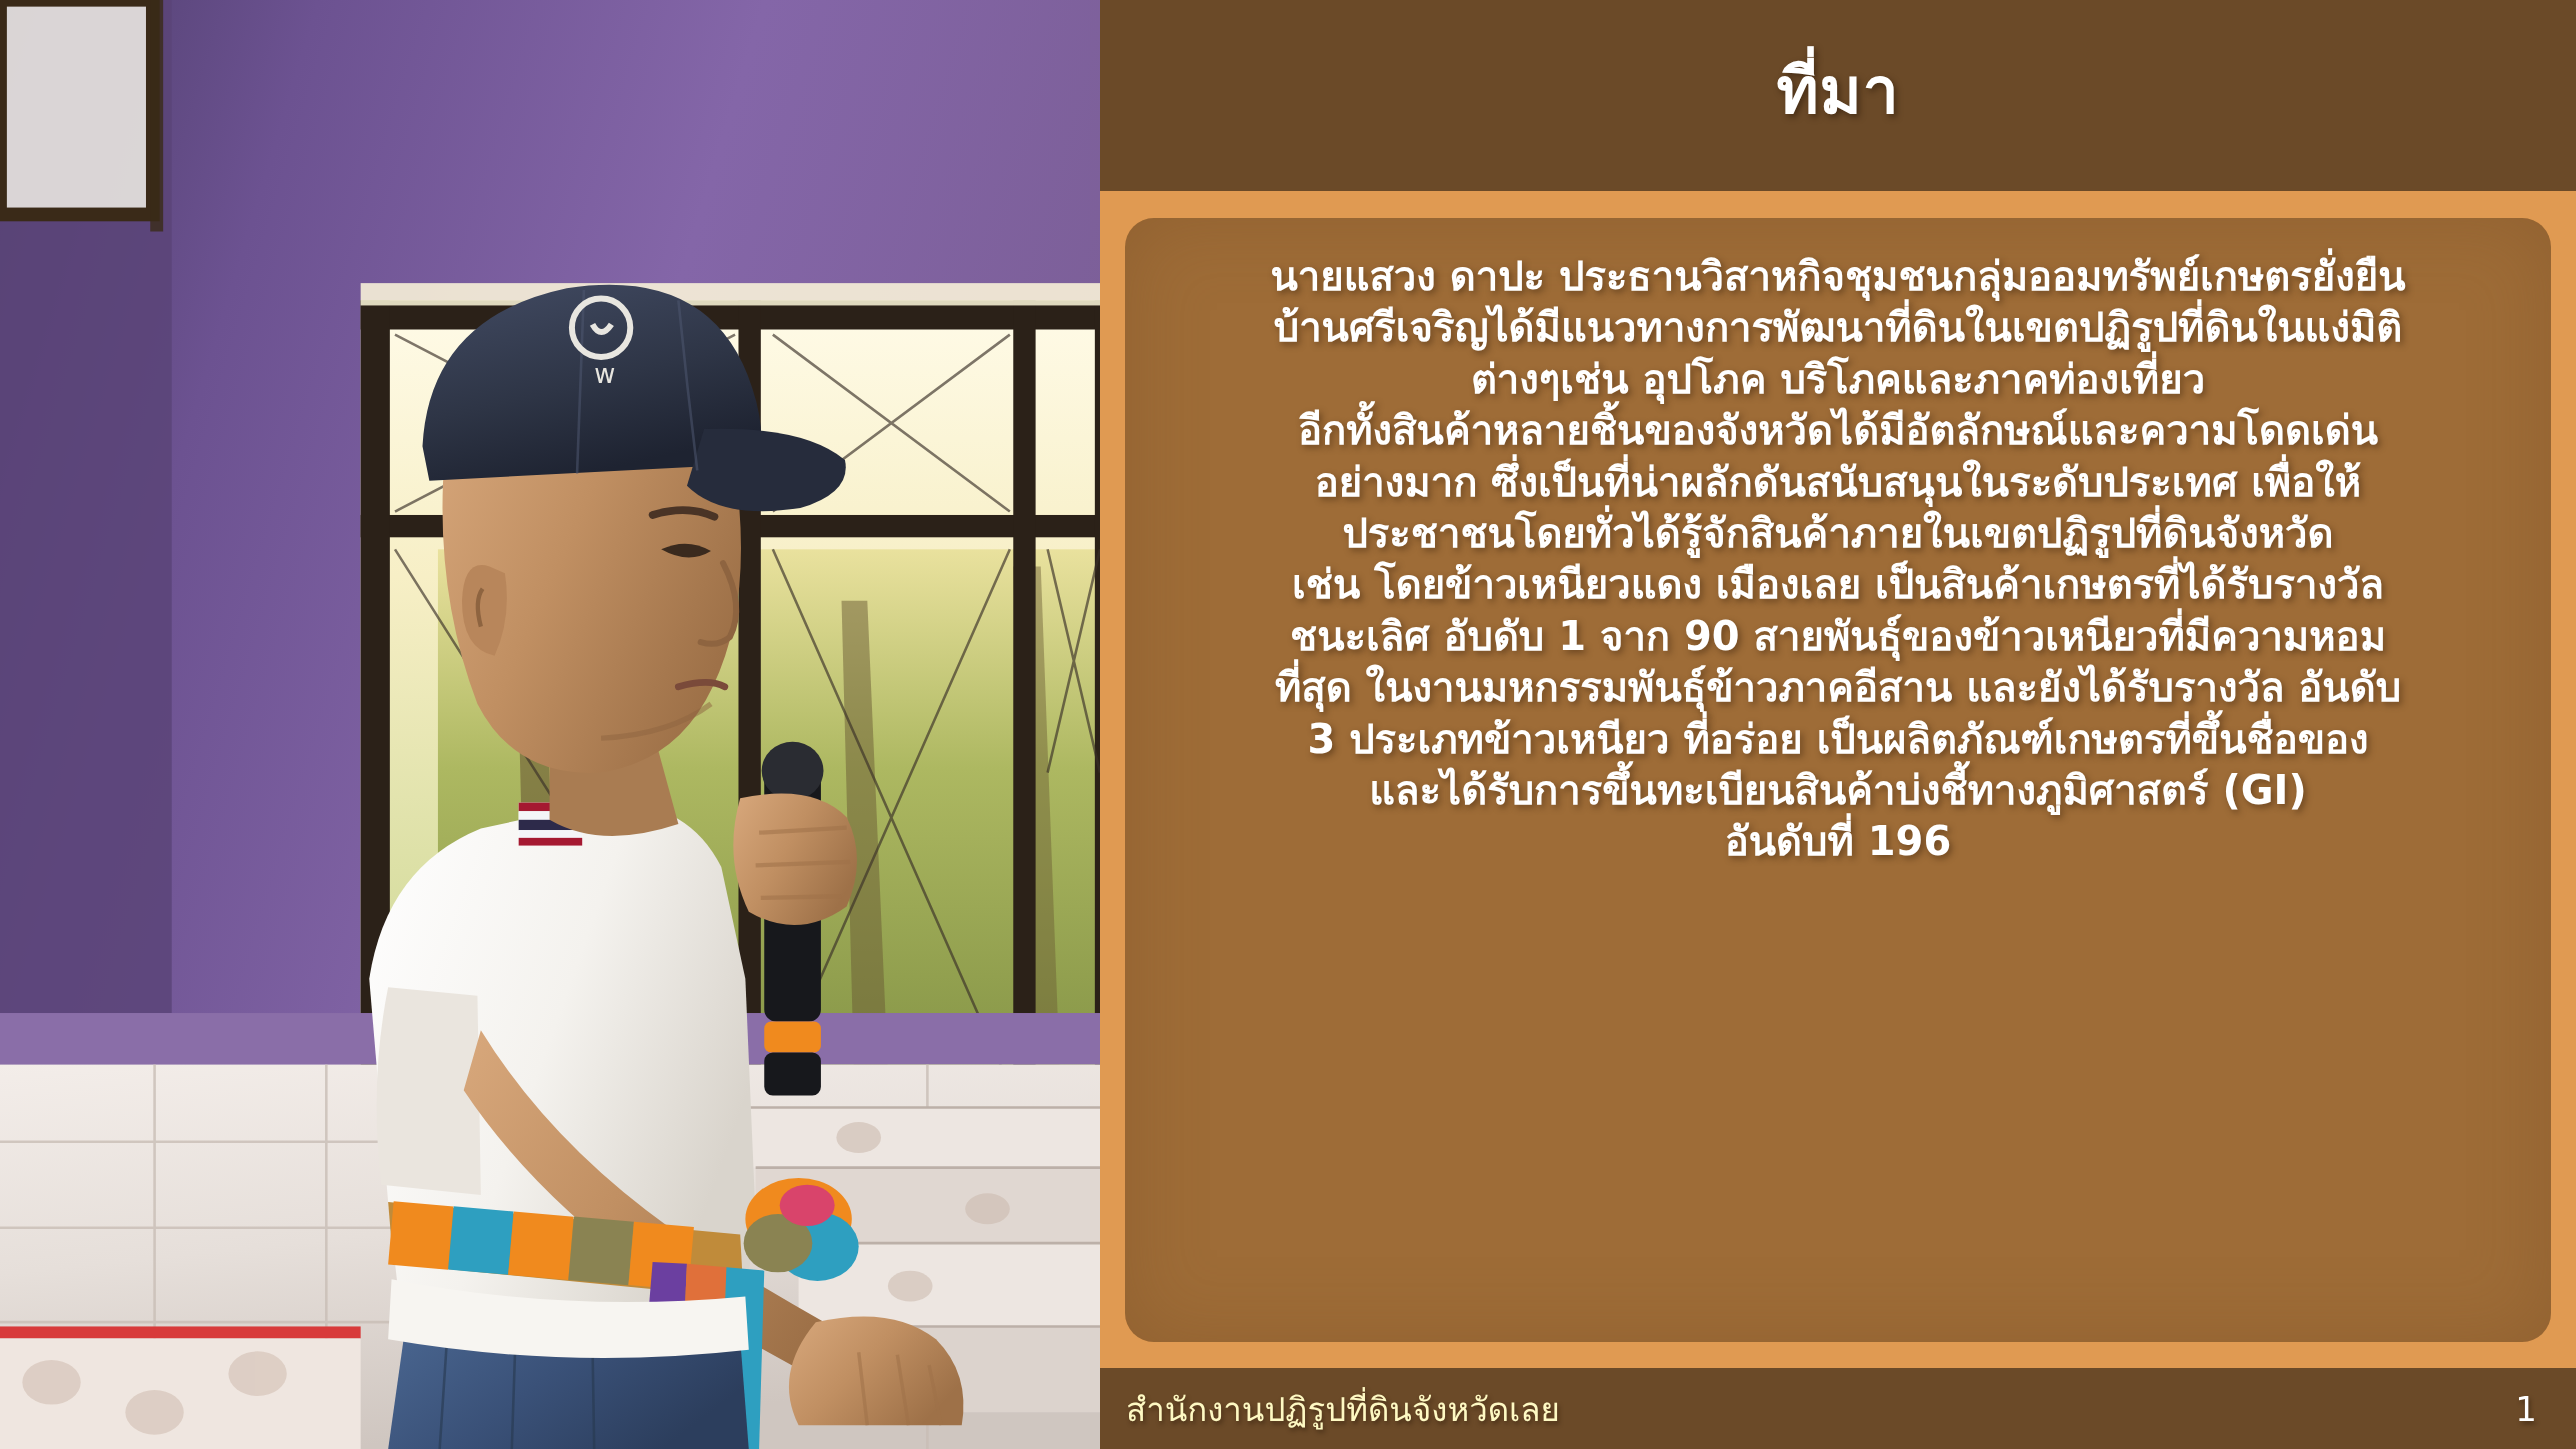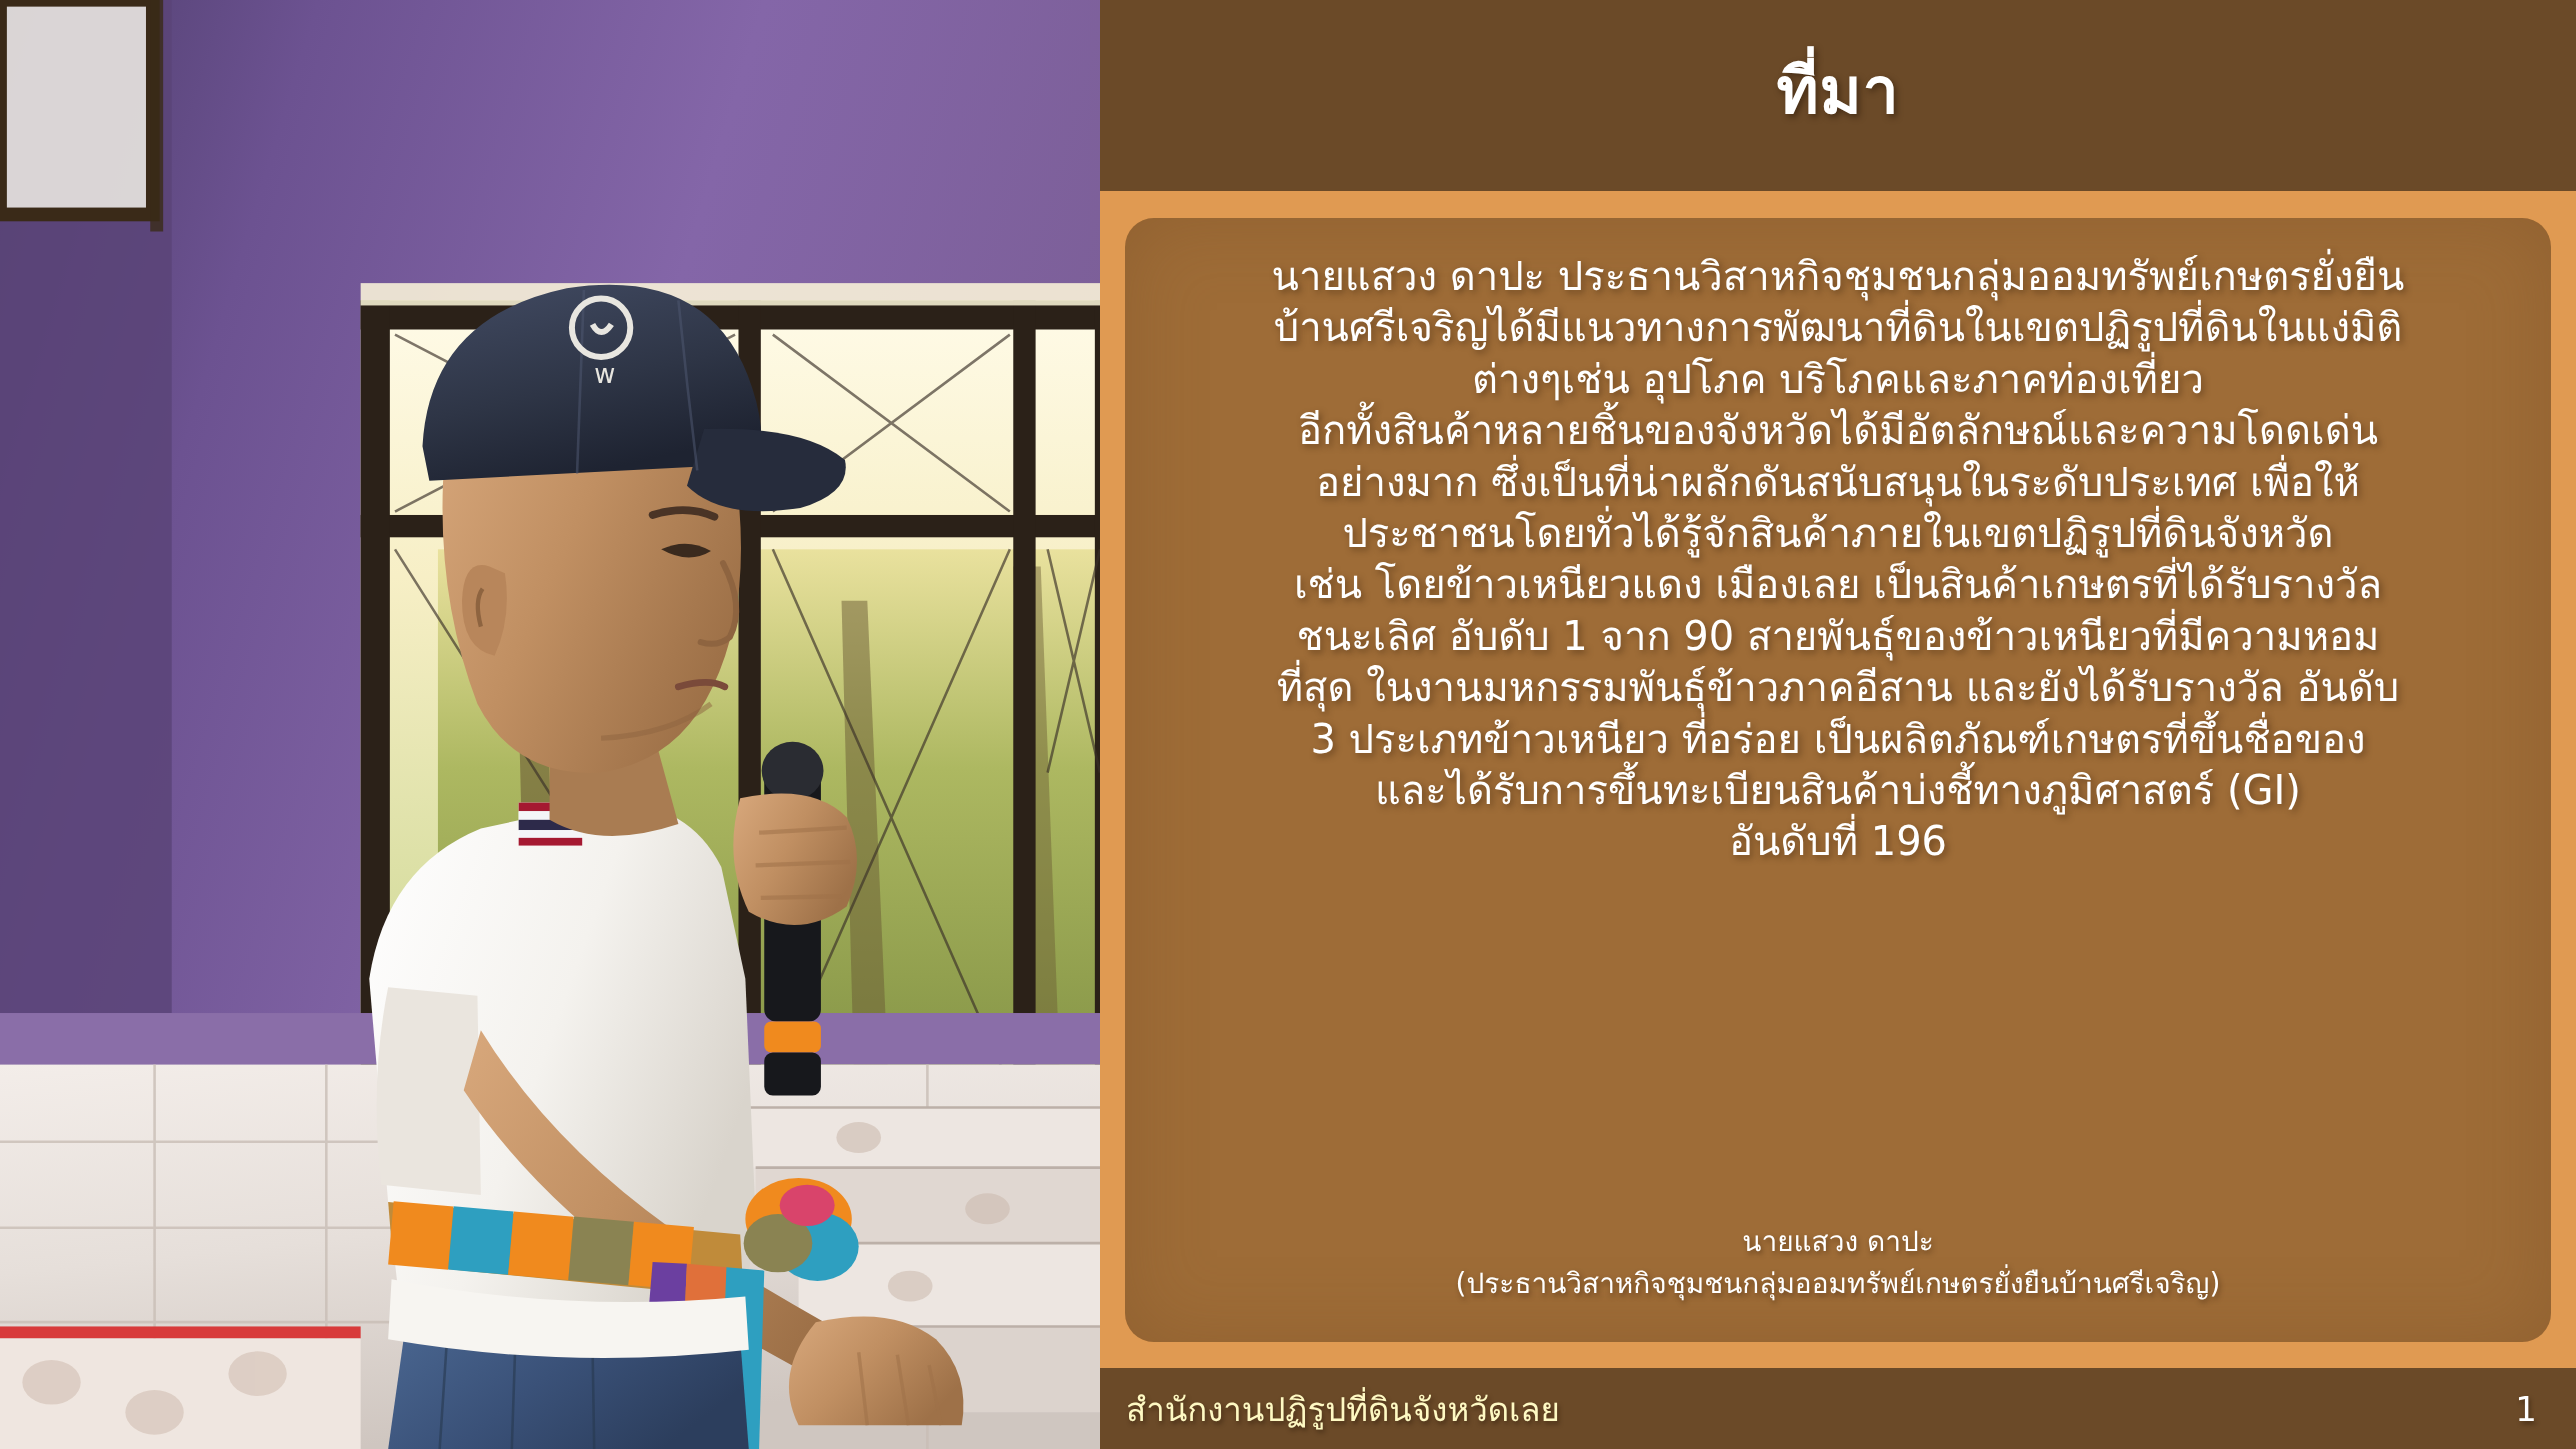--- a/index.html
+++ b/index.html
@@ -47,21 +47,21 @@
   }
 
   
   .content-card {
     position:absolute; left:25px; top:27px;
     width:1426px; height:1124px;
     background:#9E6C37;
     border-radius:29px;
     box-shadow:inset 0 0 77px rgba(120,78,36,0.35);
     padding:33px 29px 22px 29px;
-    display:flex; flex-direction:column; align-items:center;
+    display:flex; flex-direction:column; align-items:center;font-weight:bold;
   }
 
   .body-text {
     width:100%;
     text-align:center;
     color:#FFFFFF;
     font-size:40px;
     line-height:1.285;
     text-shadow:2.6px 3.4px 6px rgba(60,34,12,0.5);
   }
@@ -325,24 +325,20 @@
           <span class="body-line">อย่างมาก ซึ่งเป็นที่น่าผลักดันสนับสนุนในระดับประเทศ เพื่อให้</span>
           <span class="body-line">ประชาชนโดยทั่วได้รู้จักสินค้าภายในเขตปฏิรูปที่ดินจังหวัด</span>
           <span class="body-line">เช่น โดยข้าวเหนียวแดง เมืองเลย เป็นสินค้าเกษตรที่ได้รับรางวัล</span>
           <span class="body-line">ชนะเลิศ อับดับ 1 จาก 90 สายพันธุ์ของข้าวเหนียวที่มีความหอม</span>
           <span class="body-line">ที่สุด ในงานมหกรรมพันธุ์ข้าวภาคอีสาน และยังได้รับรางวัล อันดับ</span>
           <span class="body-line">3 ประเภทข้าวเหนียว ที่อร่อย เป็นผลิตภัณฑ์เกษตรที่ขึ้นชื่อของ</span>
           <span class="body-line">และได้รับการขึ้นทะเบียนสินค้าบ่งชี้ทางภูมิศาสตร์ (GI)</span>
           <span class="body-line">อันดับที่ 196</span>
         </div>
 
-        <div class="attribution">
-          <span class="attrib-name">นายแสวง ดาปะ</span>
-          <span class="attrib-role">(ประธานวิสาหกิจชุมชนกลุ่มออมทรัพย์เกษตรยั่งยืนบ้านศรีเจริญ)</span>
-        </div>
 
       </div>
     </div>
   </div>
 
   <div class="footer-bar">
     <span class="footer-text">สำนักงานปฏิรูปที่ดินจังหวัดเลย</span>
     <span class="page-number">1</span>
   </div>
 

